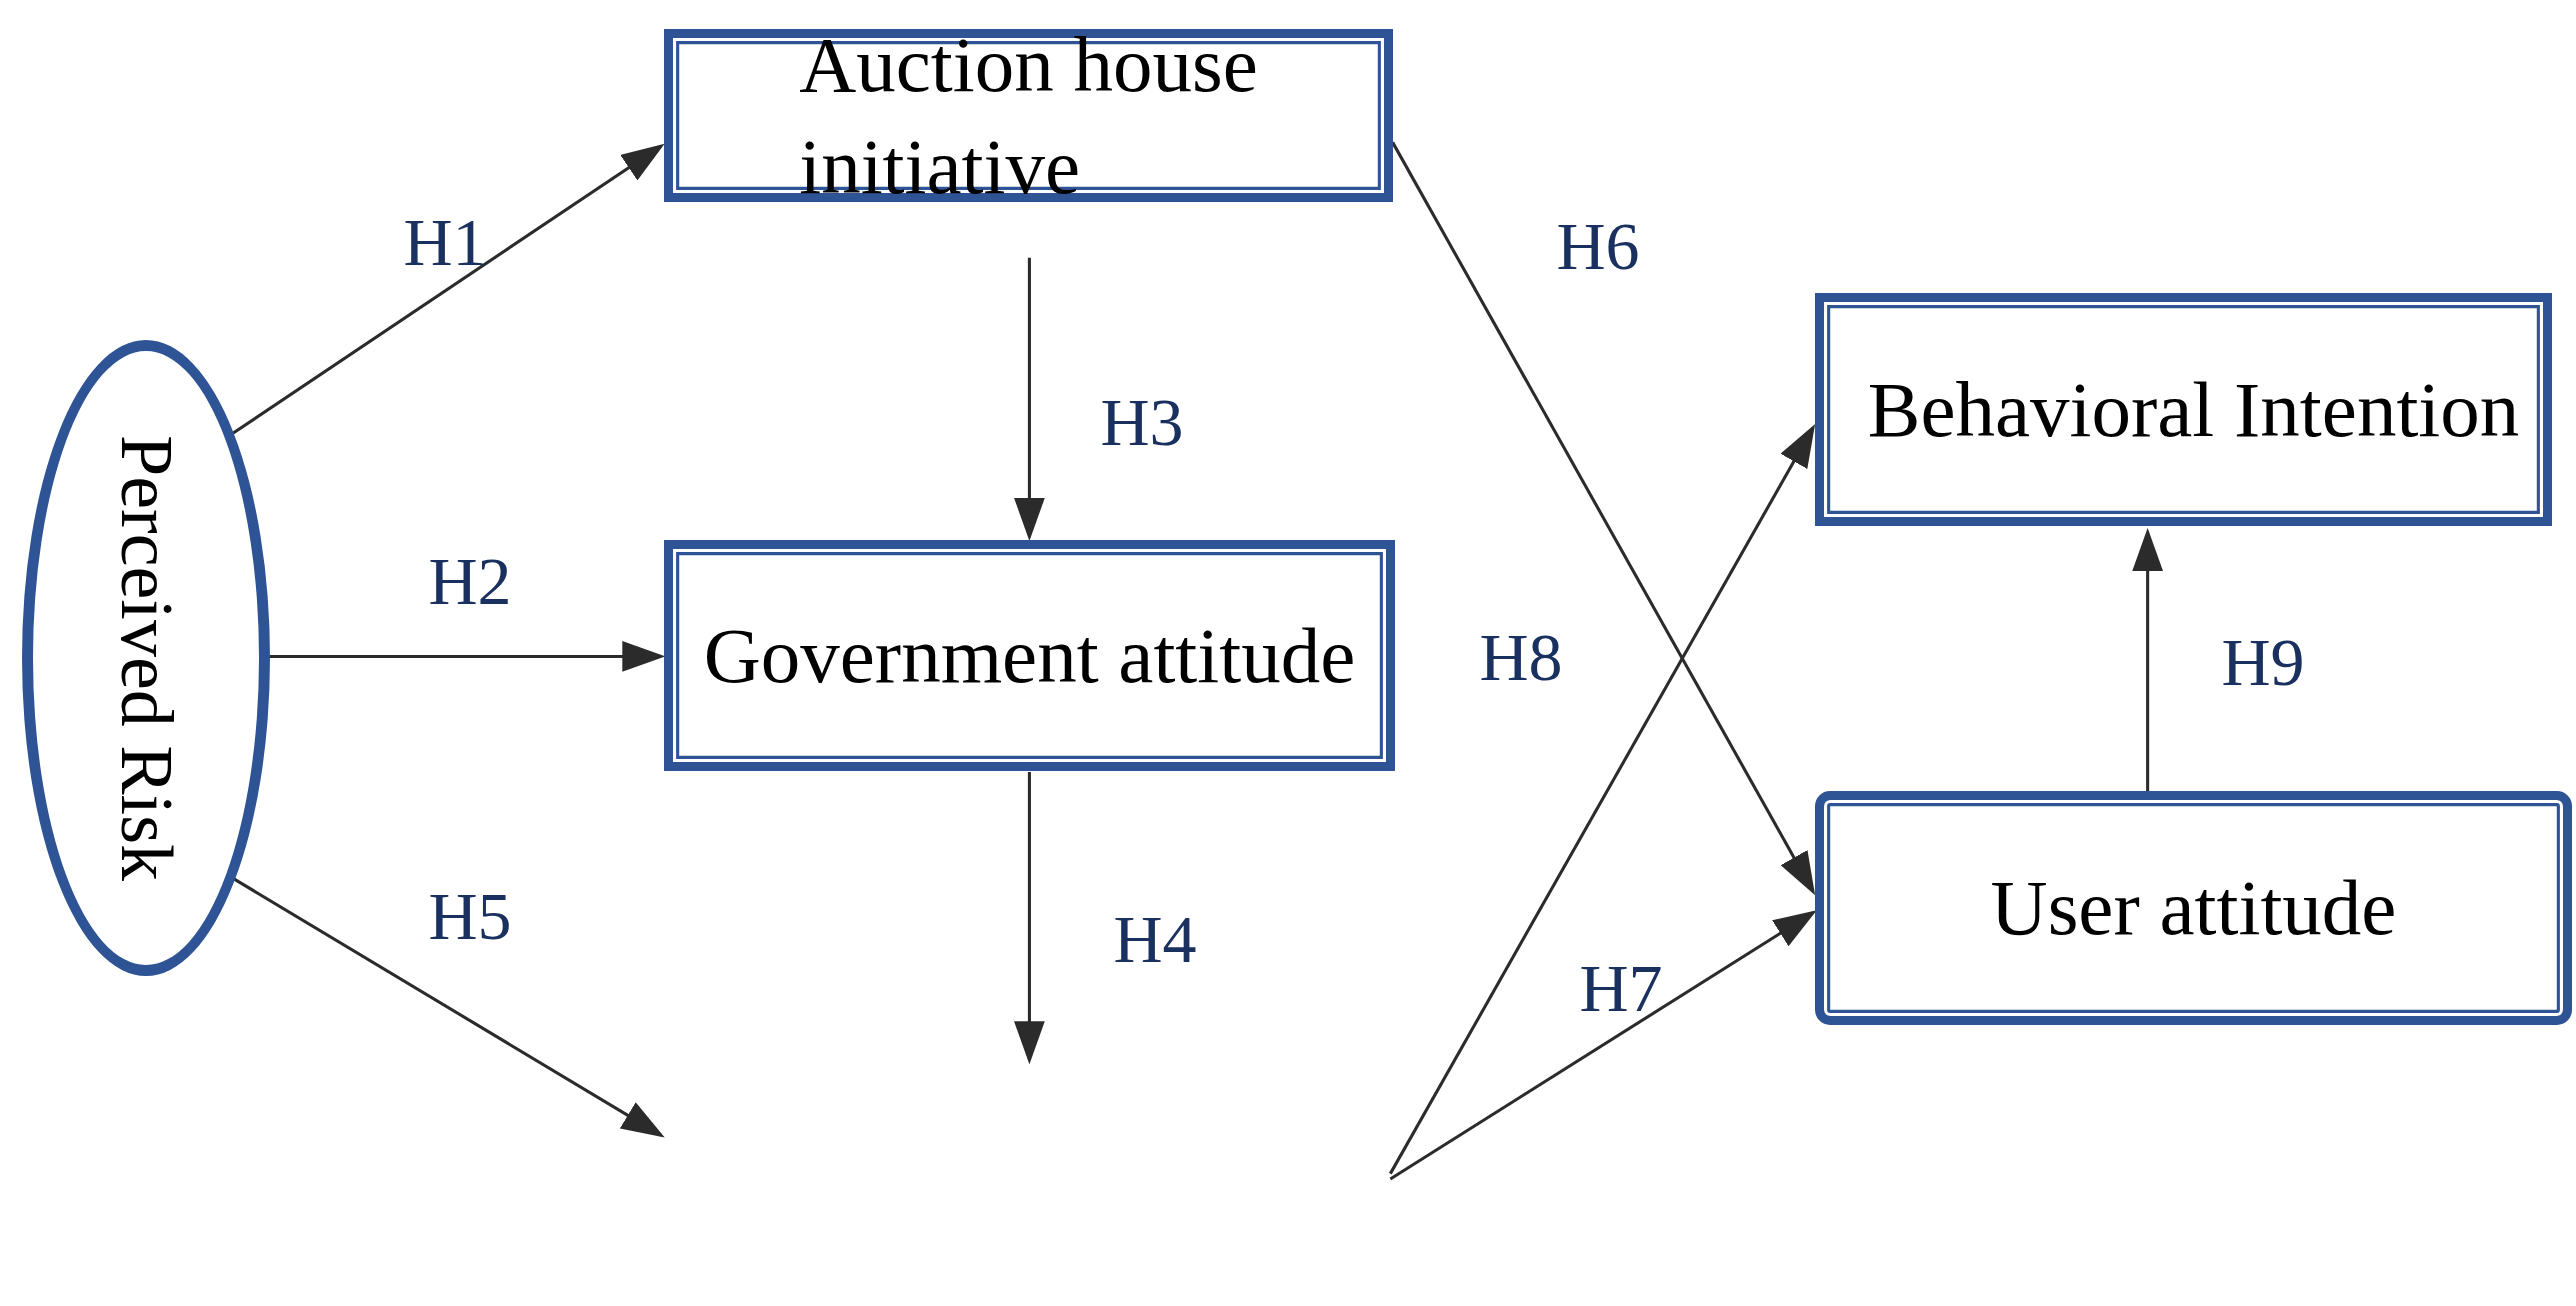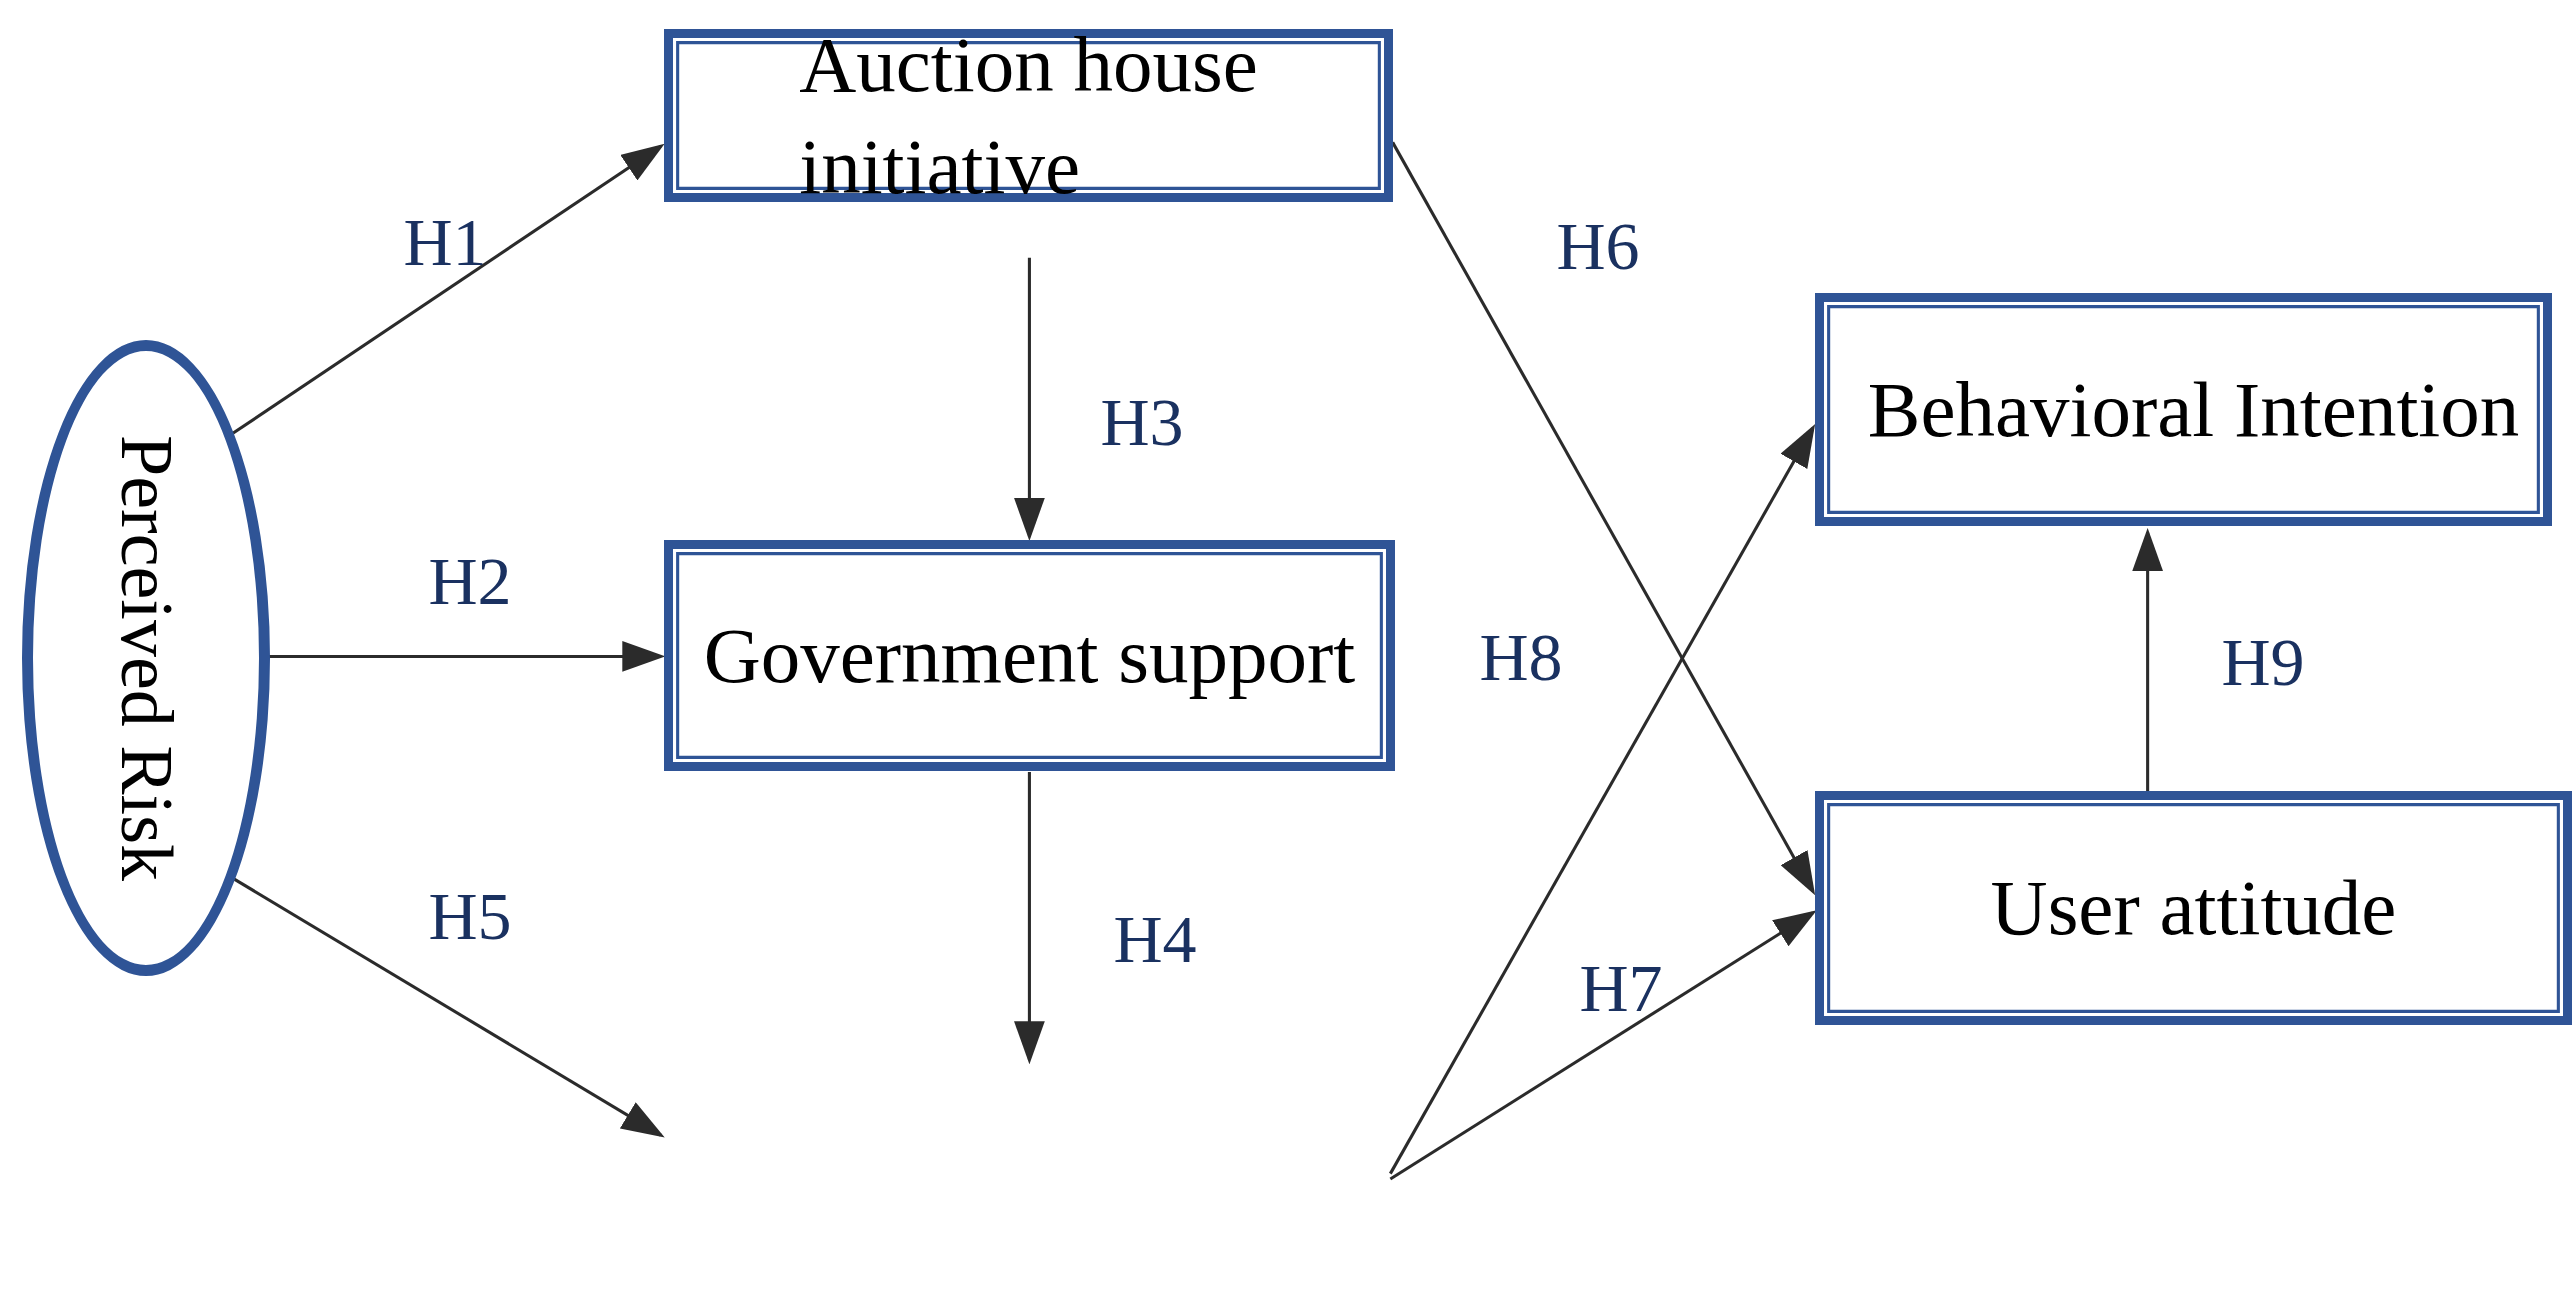--- a/index.html
+++ b/index.html
@@ -70,29 +70,29 @@
 
   <div class="ellipse-node" style="left:21.6px;top:340px;width:248px;height:636px;"></div>
   <span class="ellipse-label" style="left:146px;top:658px;">Perceived Risk</span>
 
   <div class="node" style="left:664px;top:29px;width:729px;height:173px;">
     <span class="node-label align-left">Auction house
 initiative</span>
   </div>
 
   <div class="node" style="left:664px;top:540px;width:731px;height:231px;">
-    <span class="node-label">Government support</span>
+    <span class="node-label">Government attitude</span>
   </div>
 
 
   <div class="node" style="left:1815px;top:293px;width:737px;height:233px;padding-left:20px;">
     <span class="node-label">Behavioral Intention</span>
   </div>
 
-  <div class="node" style="left:1815px;top:791px;width:757px;height:234px;">
+  <div class="node" style="left:1815px;top:791px;width:757px;height:234px;border-radius:15px;">
     <span class="node-label">User attitude</span>
   </div>
 
   <span class="edge-label" style="left:445px;top:242px;">H1</span>
   <span class="edge-label" style="left:470px;top:581px;">H2</span>
   <span class="edge-label" style="left:1142px;top:422px;">H3</span>
   <span class="edge-label" style="left:1155px;top:939px;">H4</span>
   <span class="edge-label" style="left:470px;top:916px;">H5</span>
   <span class="edge-label" style="left:1582px;top:246px;margin-left:16px;">H6</span>
   <span class="edge-label" style="left:1621px;top:988px;">H7</span>

